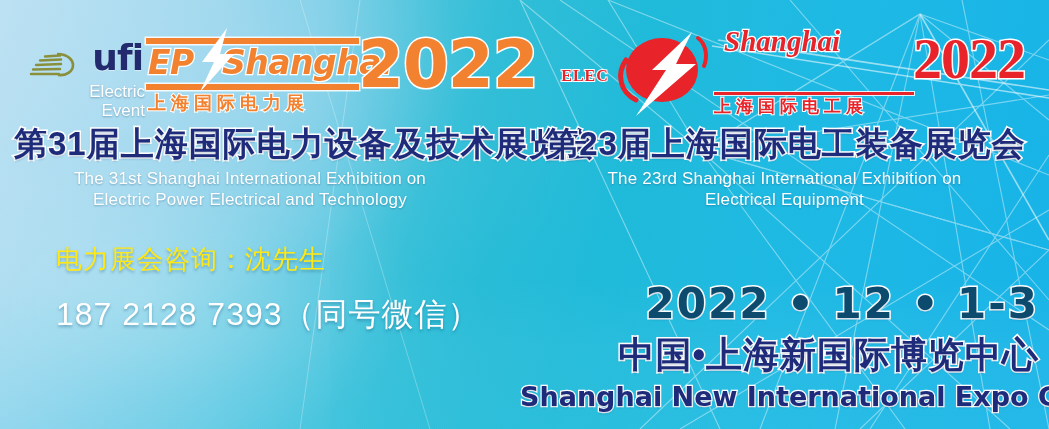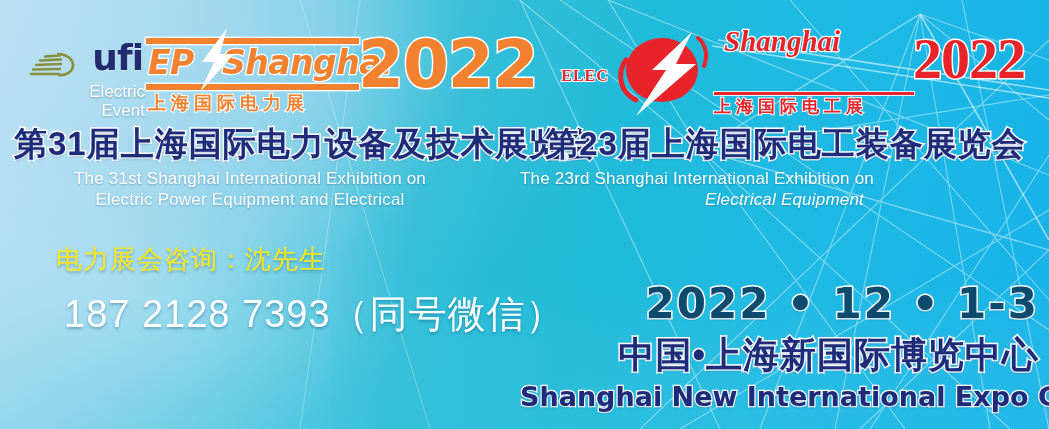--- a/index.html
+++ b/index.html
@@ -122,22 +122,22 @@
   .l-cn-title { position: absolute; left: 14px; top: 124px; font-size: 33px; line-height: 40px; }
   .l-en-1 { position: absolute; left: 0; top: 168px; width: 500px; text-align: center; font-size: 17px; line-height: 21px; }
   .l-en-2 { position: absolute; left: 0; top: 189px; width: 500px; text-align: center; font-size: 17px; line-height: 21px; }
 
   .contact-cn {
     position: absolute; left: 56px; top: 240px;
     color: #ffe815; font-size: 26px; line-height: 38px; letter-spacing: 1px;
     text-shadow: 0 2px 3px rgba(10,70,110,0.35);
   }
   .contact-tel {
-    position: absolute; left: 64px; top: 295px;
-    color: #ffffff; font-size: 38px; line-height: 38px; letter-spacing: 1px;
+    position: absolute; left: 56px; top: 295px;
+    color: #ffffff; font-size: 32px; line-height: 38px; letter-spacing: 1px;
     text-shadow: 0 2px 3px rgba(10,70,110,0.35);
   }
 
   
   .right-block { position: absolute; left: 520px; top: 0; width: 529px; height: 429px; }
 
   .elec-logo { position: absolute; left: 86px; top: 30px; width: 108px; height: 90px; }
   .elec-word {
     position: absolute; left: 20px; top: 67px; width: 90px; text-align: center;
     color: #e8232a; font-size: 16px; font-weight: 700; 
@@ -166,22 +166,22 @@
     -webkit-text-stroke: 2px #ffffff; paint-order: stroke fill;
   }
   .es-year {
     position: absolute; left: 393px; top: 28px;
     color: #e8232a; font-size: 58px; line-height: 62px; font-weight: 700;
     font-family: "Liberation Serif", serif; letter-spacing: -1px;
     -webkit-text-stroke: 3px #ffffff; paint-order: stroke fill;
   }
 
   .r-cn-title { position: absolute; left: 1px; top: 124px; width: 529px; text-align: center; font-size: 33px; line-height: 40px; }
-  .r-en-1 { position: absolute; left: 0; top: 168px; width: 529px; text-align: left; font-size: 17px; line-height: 21px; }
-  .r-en-2 { position: absolute; left: 0; top: 189px; width: 529px; text-align: center; font-size: 17px; line-height: 21px; font-style: italic; }
+  .r-en-1 { position: absolute; left: 0; top: 168px; width: 529px; text-align: center; font-size: 17px; line-height: 21px; }
+  .r-en-2 { position: absolute; left: 0; top: 189px; width: 529px; text-align: center; font-size: 17px; line-height: 21px; }
 
   .date-line {
     position: absolute; left: 0; top: 279px; width: 519px; text-align: right;
     color: #0c4a6e; font-size: 42px; line-height: 50px; font-weight: 700;
     letter-spacing: 2px;
     font-family: "DejaVu Sans", sans-serif;
     -webkit-text-stroke: 3px #ffffff; paint-order: stroke fill;
     text-shadow: 0 2px 2px rgba(20,60,100,0.18);
   }
   .venue-cn {
@@ -272,21 +272,21 @@
       <div class="ep-words ep-sh nowrap">Shanghai</div>
       <svg class="ep-bolt" viewBox="0 0 46 64">
         <path d="M33 0 L8 34 L20 34 L6 64 L40 26 L26 26 Z" fill="#ffffff"></path>
       </svg>
       <div class="ep-cn nowrap">上海国际电力展</div>
     </div>
     <div class="ep-year">2022</div>
 
     <div class="cn-head l-cn-title nowrap">第31届上海国际电力设备及技术展览会</div>
     <div class="en-sub l-en-1">The 31st Shanghai International Exhibition on</div>
-    <div class="en-sub l-en-2">Electric Power Equipment and Electrical</div>
+    <div class="en-sub l-en-2">Electric Power Electrical and Technology</div>
 
     <div class="contact-cn nowrap">电力展会咨询：沈先生</div>
     <div class="contact-tel nowrap">187 2128 7393（同号微信）</div>
   </div>
 
   <div class="right-block">
 
     <svg class="elec-logo" viewBox="0 0 108 90">
       <ellipse cx="56" cy="40" rx="36" ry="32" fill="#e8232a"></ellipse>
       <path d="M20 30 C10 44 14 62 30 70" stroke="#e8232a" stroke-width="5" fill="none" stroke-linecap="round"></path>

